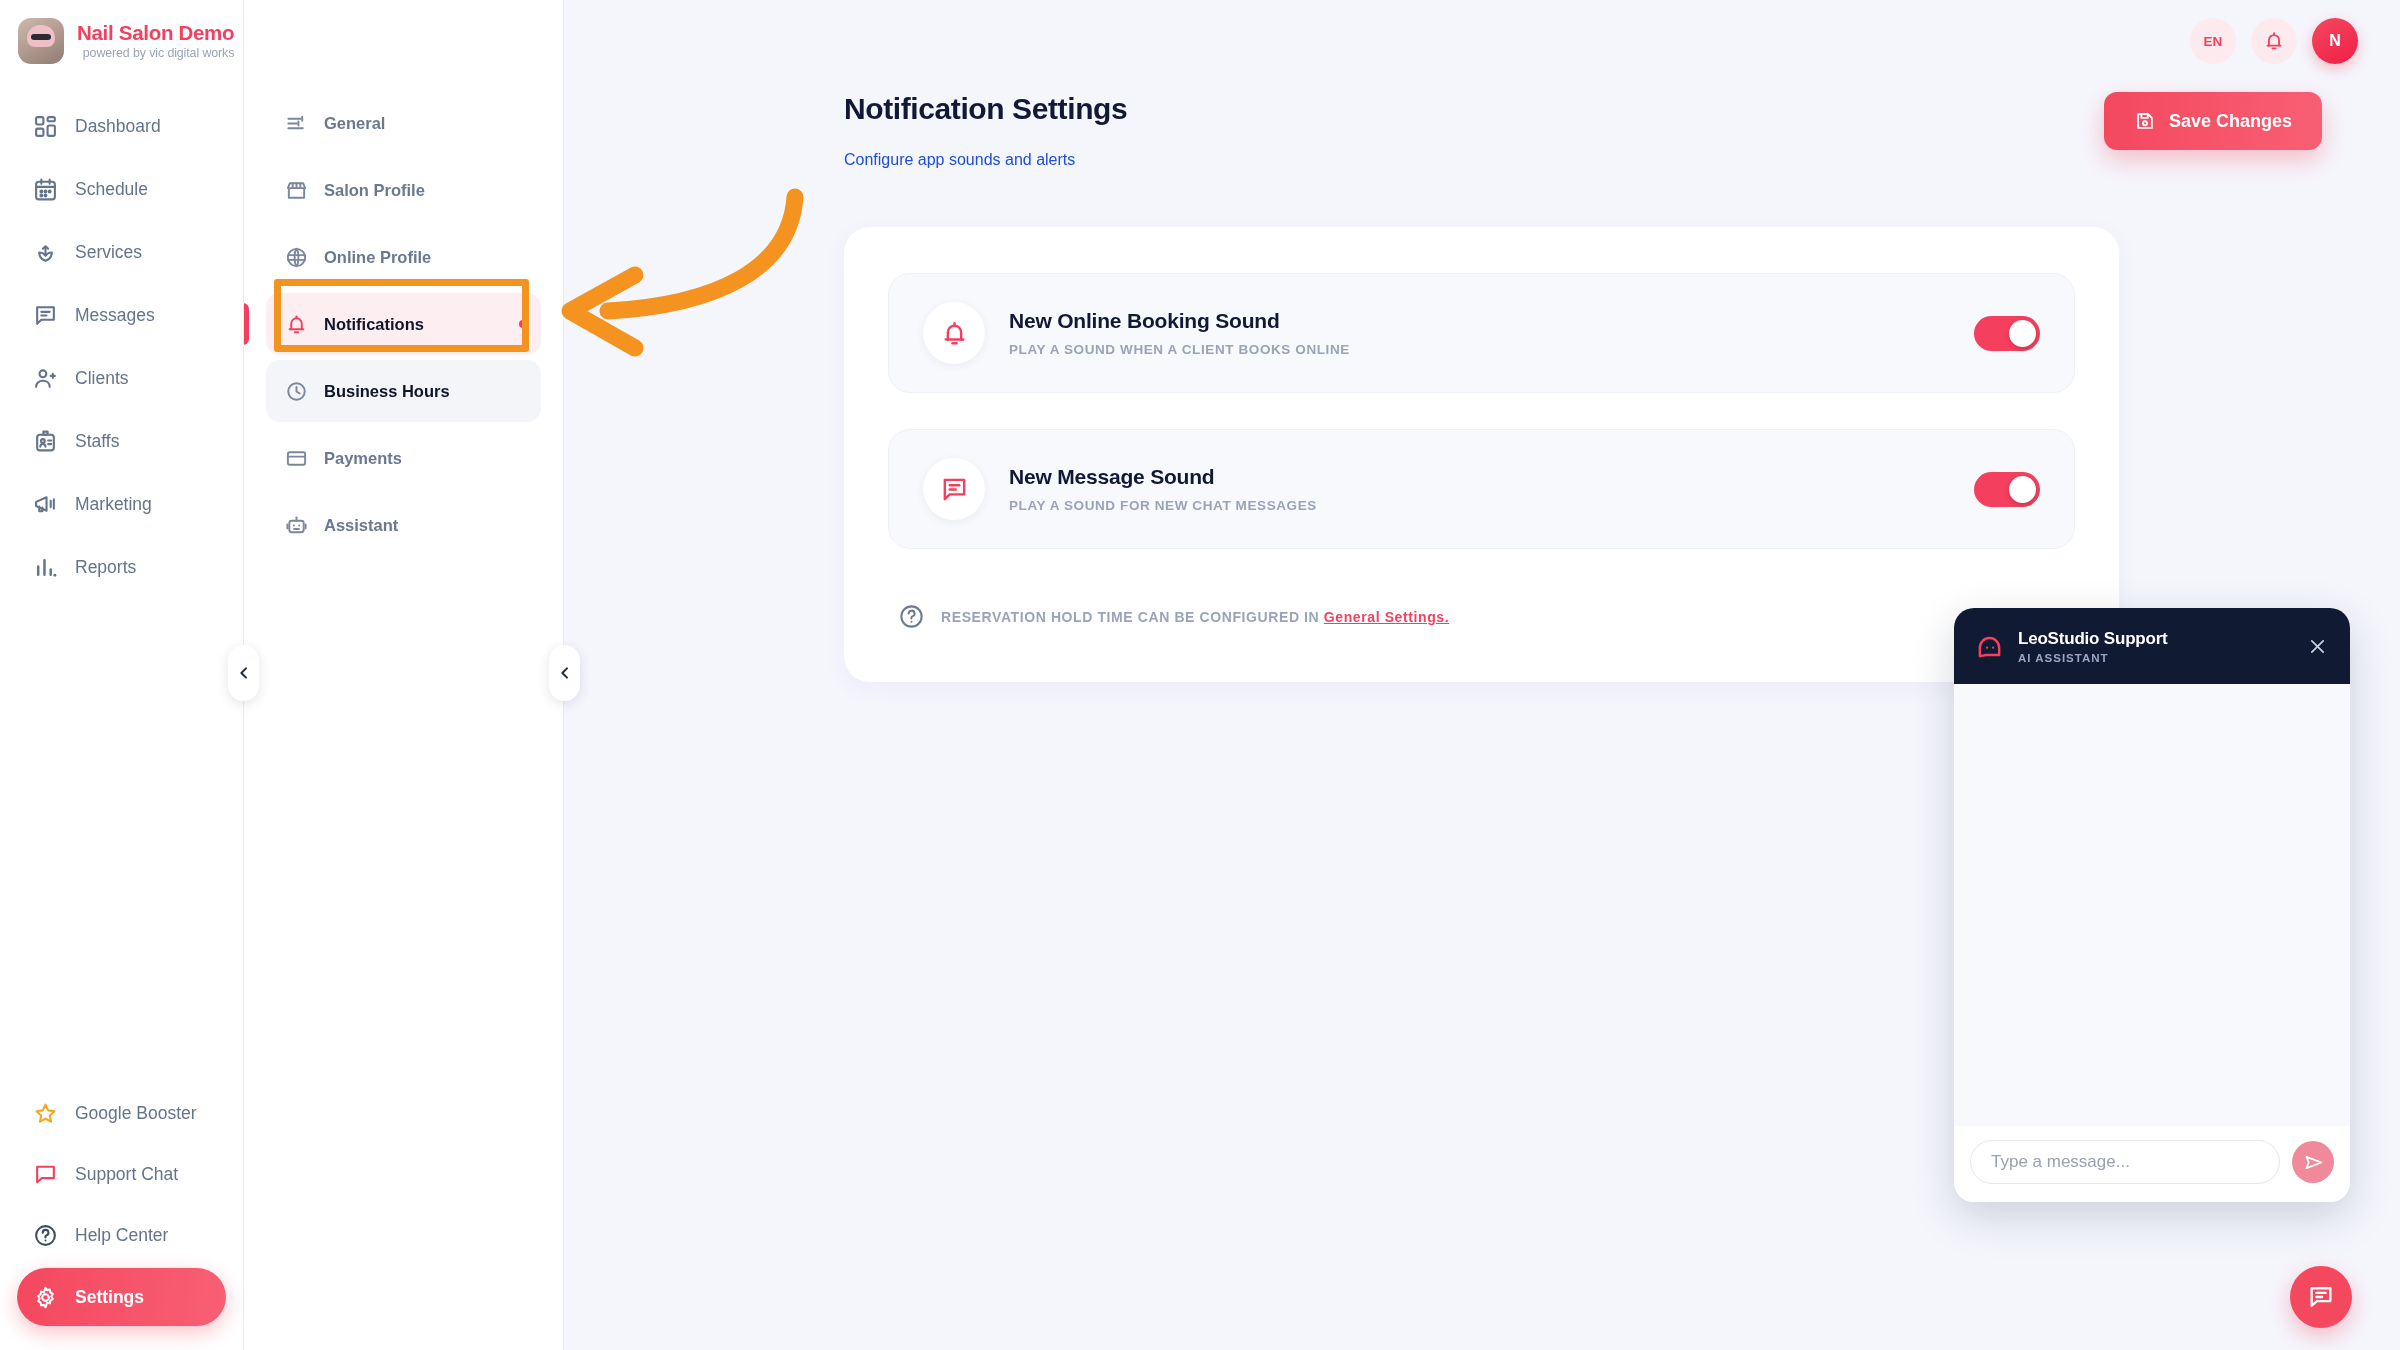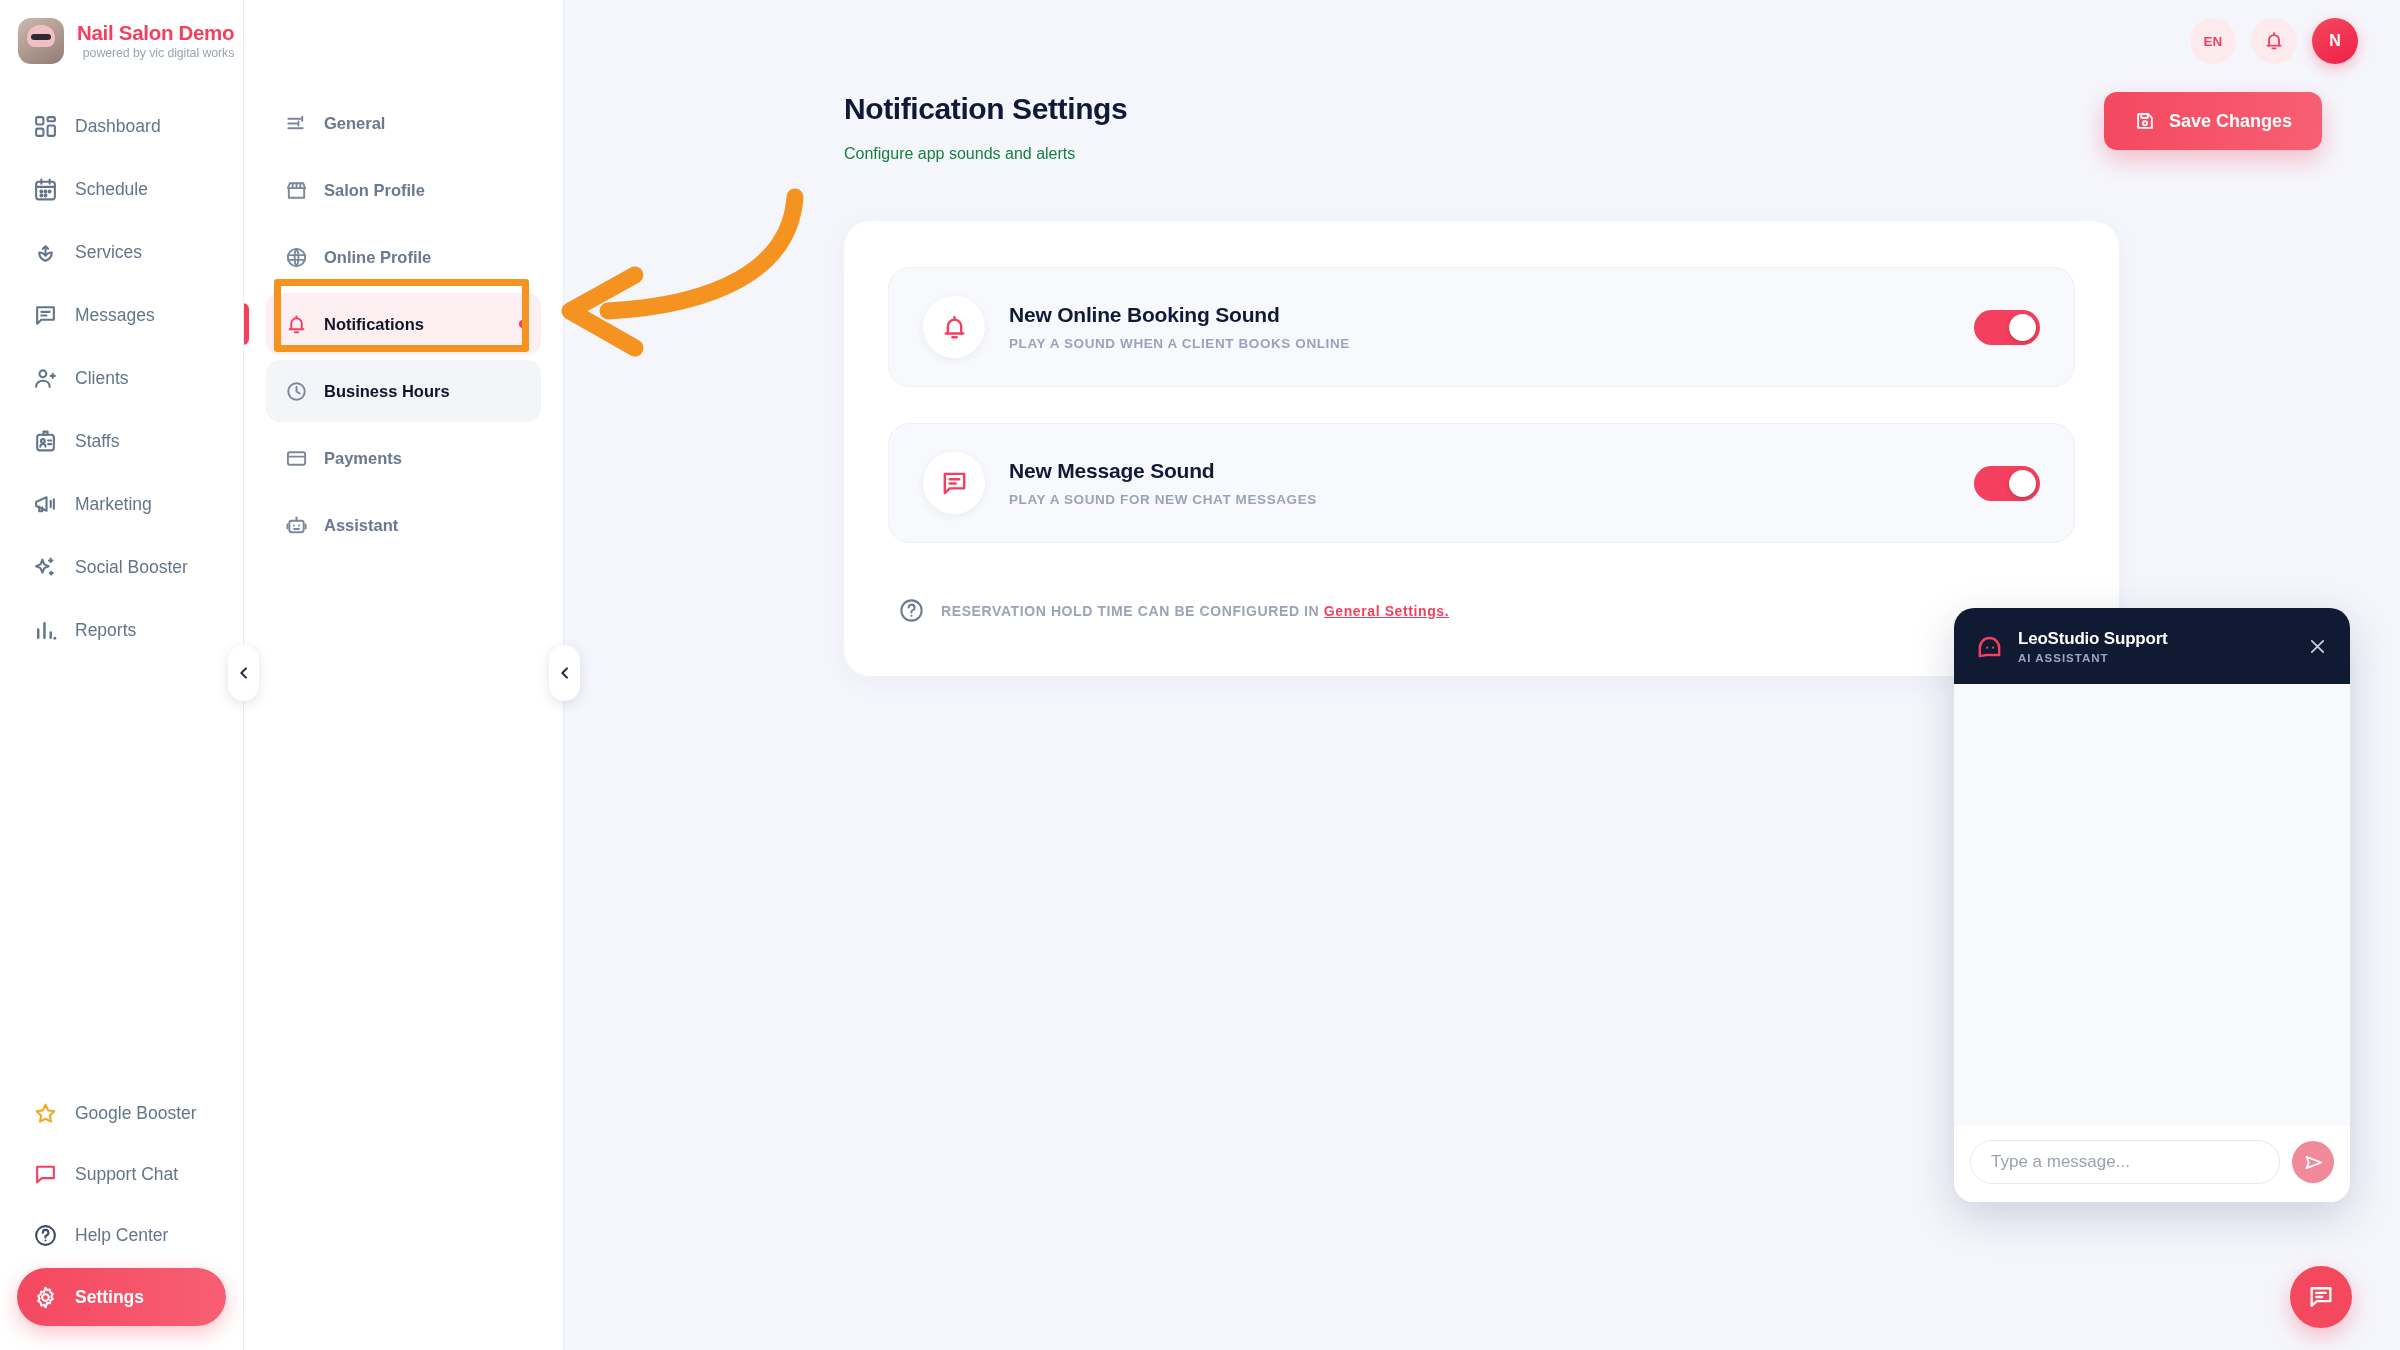--- a/index.html
+++ b/index.html
@@ -97,21 +97,21 @@
   .annot-box {
     position: absolute; left: 274px; top: 279px; width: 255px; height: 73px;
     border: 7px solid #f59321; border-radius: 3px; z-index: 40; pointer-events: none;
   }
   .annot-arrow { position: absolute; left: 540px; top: 175px; z-index: 40; pointer-events: none; }
 
   
   .main { flex: 1 1 auto; height: 1350px; position: relative; background: #f5f6fc; padding: 0 0 0 0; }
   .page-head { display: flex; align-items: flex-start; justify-content: space-between; padding: 92px 78px 0 280px; }
   .page-title { font-size: 30px; font-weight: 700; color: #111936; letter-spacing: -0.4px; }
-  .page-sub { font-size: 16px; color: #15803d; margin-top: 19px; }
+  .page-sub { font-size: 16px; color: #1d4ed8; margin-top: 25px; }
   .save-btn {
     display: flex; align-items: center; gap: 13px; height: 58px; padding: 0 30px;
     border-radius: 13px; border: none; cursor: pointer;
     background: linear-gradient(95deg,#f4485f 0%,#f85f74 100%);
     color: #fff; font-size: 18px; font-weight: 700; font-family: inherit;
     box-shadow: 0 10px 24px rgba(244,72,95,0.33);
   }
   .save-btn svg { width: 22px; height: 22px; }
 
   .panel {
@@ -294,30 +294,20 @@
         <span class="ico">
           <svg viewBox="0 0 24 24" fill="none" stroke="#64748b" stroke-width="2" stroke-linecap="round" stroke-linejoin="round">
             <path d="M3 9.5v4l10 4.5V5z"></path>
               <path d="M6 14v4.5h3V15"></path>
             <path d="M17 8.5v6M20 7v9"></path>
           </svg>
         </span>
         <span>Marketing</span>
       </div>
 
-      <div class="nav-item">
-        <span class="ico">
-          <svg viewBox="0 0 24 24" fill="none" stroke="#64748b" stroke-width="2" stroke-linecap="round" stroke-linejoin="round">
-            <path d="M9 4.5 10.8 9 15 10.8 10.8 12.6 9 17 7.2 12.6 3 10.8 7.2 9z"></path>
-            <path d="M17 3.5v3.4M15.3 5.2h3.4"></path>
-              <path d="M17.5 16v2.8M16.1 17.4h2.8"></path>
-          </svg>
-        </span>
-        <span>Social Booster</span>
-      </div>
 
       <div class="nav-item">
         <span class="ico">
           <svg viewBox="0 0 24 24" fill="none" stroke="#64748b" stroke-width="2.4" stroke-linecap="round">
             <path d="M5 19V11M11 19V5M17 19v-5"></path>
               <path d="M21 19.5h0" stroke-width="2.8"></path>
           </svg>
         </span>
         <span>Reports</span>
       </div>

